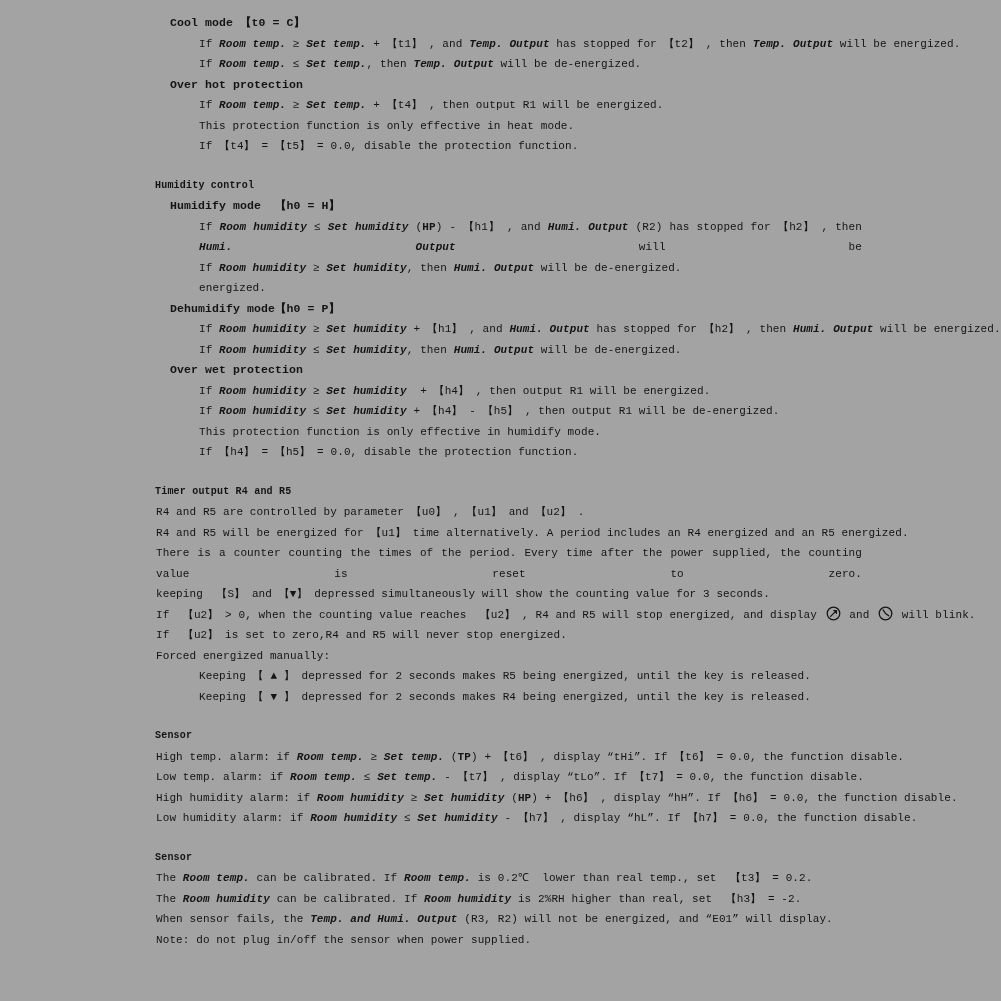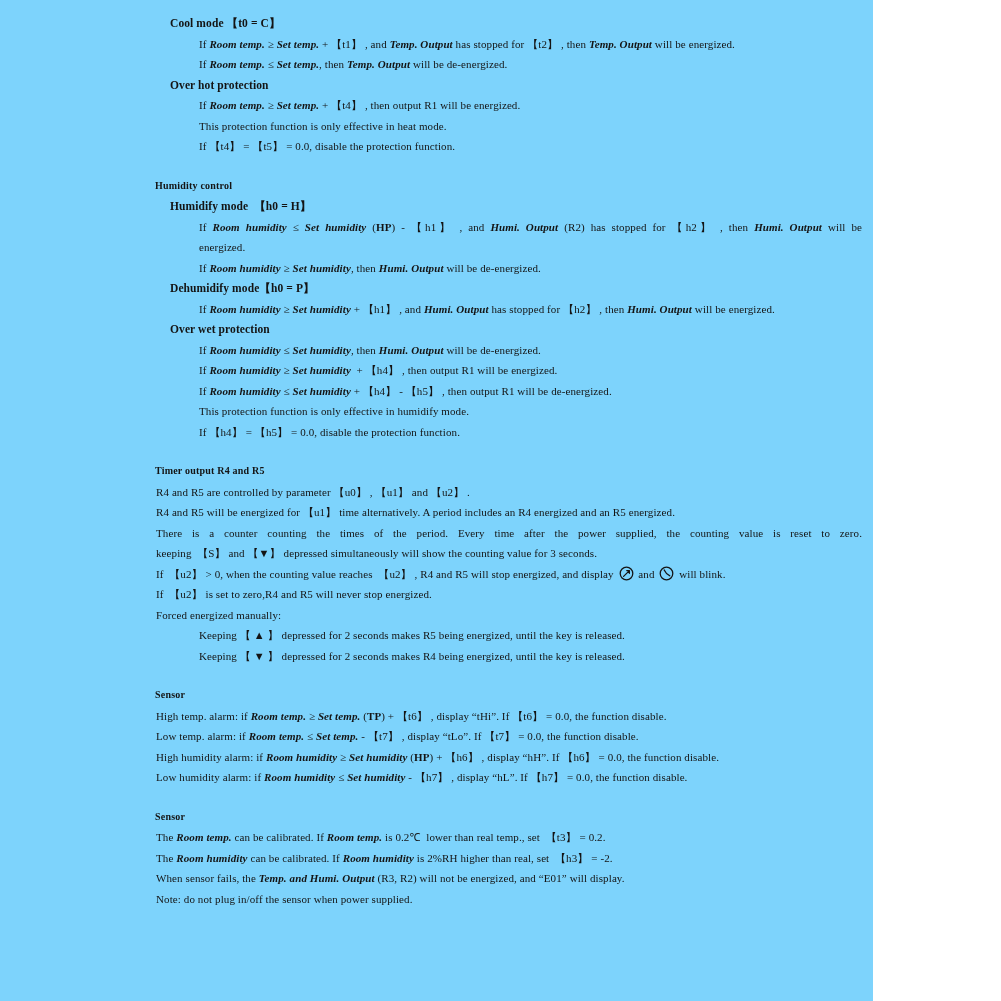--- a/index.html
+++ b/index.html
@@ -1,19 +1,19 @@
 <!DOCTYPE html>
 <html><head>
 <meta charset="utf-8">
 <title>Controller Manual Page</title>
 <style>
   html,body { margin:0; padding:0; background:#ffffff; }
   .page {
-    position:relative; width:873px; height:1001px; background:#7dd3fc;
-    color:#141414; font-family:Liberation Serif, serif;
+    position:relative; width:1001px; height:1001px; background:#a3a3a3;
+    color:#141414; font-family:Liberation Mono, monospace;
     overflow:hidden;
   }
   .doc { position:absolute; left:155px; top:13px; width:707px; }
   .section { margin-top:19px; }
   .section:first-child { margin-top:0; }
   .line {
     font-size:11px; line-height:20.5px; white-space:pre;
     letter-spacing:0.1px;
   }
   .h1 { font-size:10px; font-weight:bold; letter-spacing:0.2px; }
@@ -40,26 +40,26 @@
         <div class="line p2"><span>If </span><span class="rbi">Room temp.</span><span> ≤ </span><span class="rbi">Set temp.</span><span>, then </span><span class="rbi">Temp. Output</span><span> will be de-energized.</span></div>
         <div class="line h2"><span>Over hot protection</span></div>
         <div class="line p2"><span>If </span><span class="rbi">Room temp.</span><span> ≥ </span><span class="rbi">Set temp.</span><span> + 【t4】 , then output R1 will be energized.</span></div>
         <div class="line p2"><span>This protection function is only effective in heat mode.</span></div>
         <div class="line p2"><span>If 【t4】 = 【t5】 = 0.0, disable the protection function.</span></div>
       </div>
       <div class="section">
         <div class="line h1"><span>Humidity control</span></div>
         <div class="line h2"><span>Humidify mode &nbsp;【h0 = H】</span></div>
         <div class="line p2 just"><span>If </span><span class="rbi">Room humidity</span><span> ≤ </span><span class="rbi">Set humidity</span><span> (</span><span class="rb">HP</span><span>) - 【h1】 , and </span><span class="rbi">Humi. Output</span><span> (R2) has stopped for 【h2】 , then </span><span class="rbi">Humi. Output</span><span> will be</span></div>
+        <div class="line p2"><span>If </span><span class="rbi">Room humidity</span><span> ≥ </span><span class="rbi">Set humidity</span><span>, then </span><span class="rbi">Humi. Output</span><span> will be de-energized.</span></div>
         <div class="line p2"><span>energized.</span></div>
-        <div class="line p2"><span>If </span><span class="rbi">Room humidity</span><span> ≥ </span><span class="rbi">Set humidity</span><span>, then </span><span class="rbi">Humi. Output</span><span> will be de-energized.</span></div>
         <div class="line h2"><span>Dehumidify mode【h0 = P】</span></div>
         <div class="line p2"><span>If </span><span class="rbi">Room humidity</span><span> ≥ </span><span class="rbi">Set humidity</span><span> + 【h1】 , and </span><span class="rbi">Humi. Output</span><span> has stopped for 【h2】 , then </span><span class="rbi">Humi. Output</span><span> will be energized.</span></div>
+        <div class="line p2"><span>If </span><span class="rbi">Room humidity</span><span> ≤ </span><span class="rbi">Set humidity</span><span>, then </span><span class="rbi">Humi. Output</span><span> will be de-energized.</span></div>
         <div class="line h2"><span>Over wet protection</span></div>
-        <div class="line p2"><span>If </span><span class="rbi">Room humidity</span><span> ≤ </span><span class="rbi">Set humidity</span><span>, then </span><span class="rbi">Humi. Output</span><span> will be de-energized.</span></div>
         <div class="line p2"><span>If </span><span class="rbi">Room humidity</span><span> ≥ </span><span class="rbi">Set humidity</span><span> &nbsp;+ 【h4】 , then output R1 will be energized.</span></div>
         <div class="line p2"><span>If </span><span class="rbi">Room humidity</span><span> ≤ </span><span class="rbi">Set humidity</span><span> + 【h4】 - 【h5】 , then output R1 will be de-energized.</span></div>
         <div class="line p2"><span>This protection function is only effective in humidify mode.</span></div>
         <div class="line p2"><span>If 【h4】 = 【h5】 = 0.0, disable the protection function.</span></div>
       </div>
       <div class="section">
         <div class="line h1"><span>Timer output R4 and R5</span></div>
         <div class="line p1"><span>R4 and R5 are controlled by parameter 【u0】 , 【u1】 and 【u2】 .</span></div>
         <div class="line p1"><span>R4 and R5 will be energized for 【u1】 time alternatively. A period includes an R4 energized and an R5 energized.</span></div>
         <div class="line p1 just"><span>There is a counter counting the times of the period. Every time after the power supplied, the counting value is reset to zero.</span></div>

